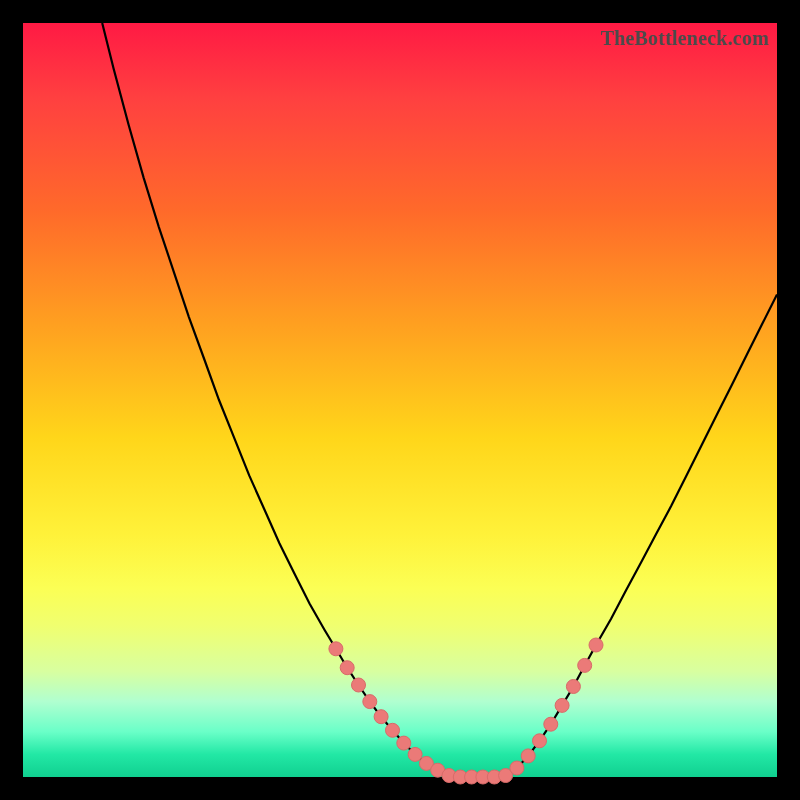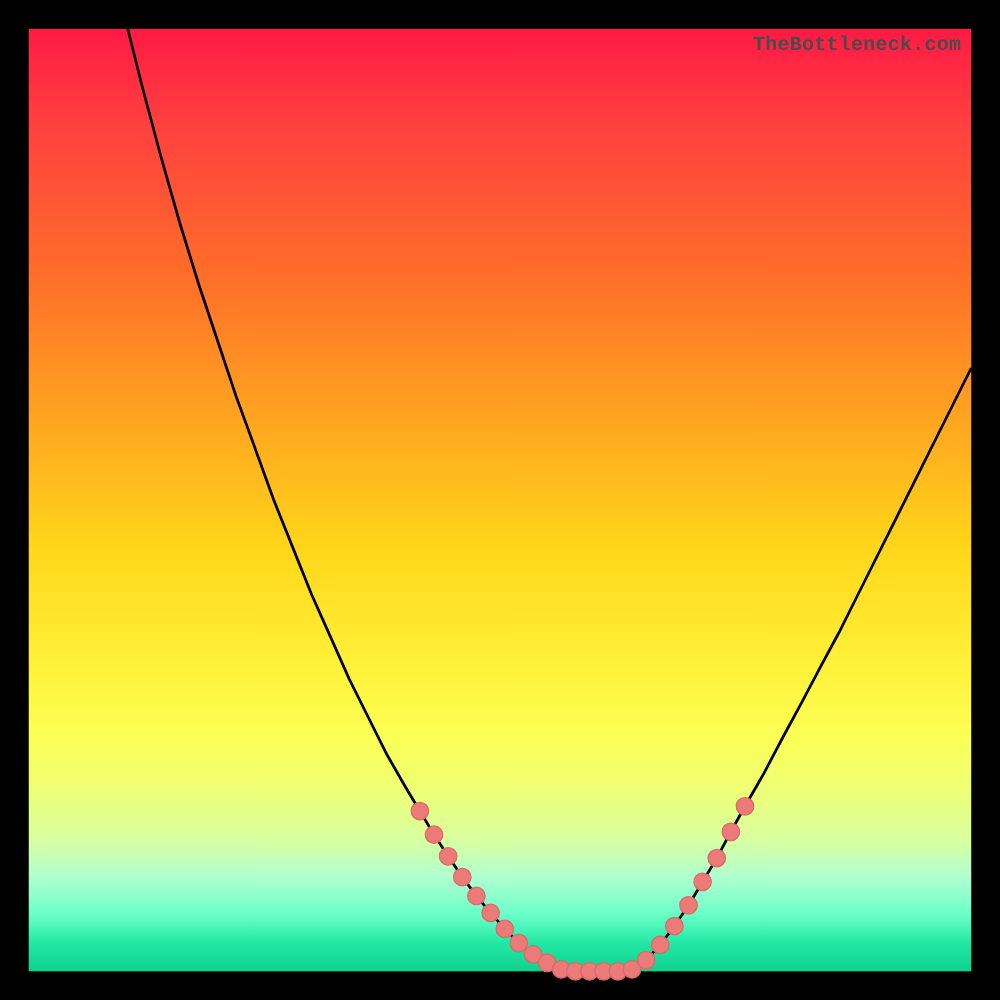--- a/index.html
+++ b/index.html
@@ -29,22 +29,22 @@
       #b0ffd0 90%,
       #6affc8 94%,
       #22e8a5 97%,
       #10d090 100%
     );
   }
   .watermark {
     position: absolute;
     top: 4px;
     right: 8px;
-    font-family: Liberation Mono, monospace;
-    font-size: 16px;
+    font-family: Liberation Serif, serif;
+    font-size: 20px;
     font-weight: 600;
     color: #4b4b4b;
     letter-spacing: 0.2px;
     margin-left: 12px;
   }
   svg.curve {
     position: absolute;
     left: 0; top: 0;
     width: 754px;
     height: 754px;

